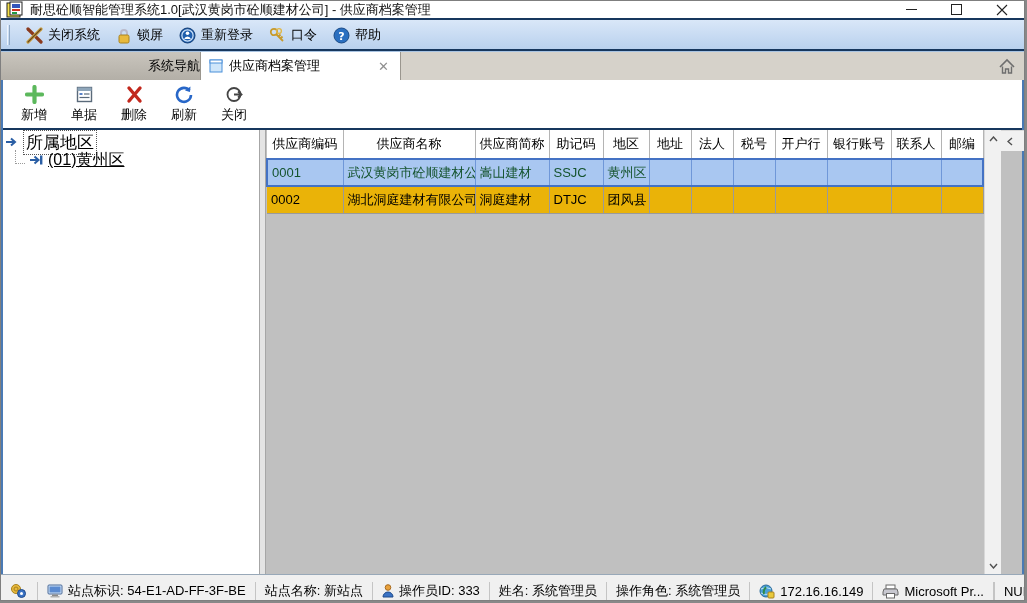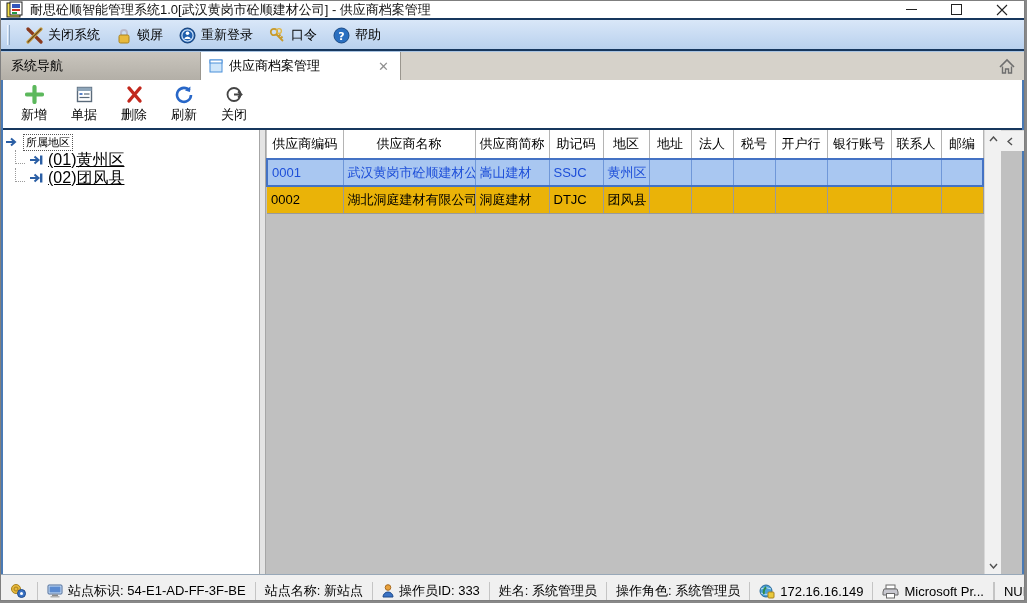--- a/index.html
+++ b/index.html
@@ -17,53 +17,53 @@
   .sep-navy { height:2px; background:#17375e; flex-shrink:0; }
 
   
   .toolbar { height:29px; background:linear-gradient(#d9e7f8,#b9d1ee); display:flex; align-items:center; padding-left:6px; flex-shrink:0; }
   .tb-grip { width:3px; height:20px; border-left:1px solid #eef5fd; border-right:1px solid #8fa8c4; margin-right:8px; }
   .tb-btn { display:flex; align-items:flex-end; gap:5px; padding:2px 8px; cursor:default; }
   .tb-btn span.lbl { font-size:13px; color:#000; white-space:nowrap; }
 
   
   .tabstrip { height:29px; background:#d6d2ca; border-top:1px solid #a9c4e2; display:flex; align-items:stretch; flex-shrink:0; position:relative; }
-  .tab { display:flex; align-items:center; justify-content:flex-start; border-right:1px solid #9a968e;padding-left:10px; }
+  .tab { display:flex; align-items:center; justify-content:flex-end; border-right:1px solid #9a968e;padding-left:10px; }
   .tab.inactive { width:200px; background:linear-gradient(#c9c5bd,#b3afa7); }
   .tab.active { width:200px; background:#fff; justify-content:flex-start; padding:0 8px; gap:6px; }
   .tab .tab-label { font-size:13px; white-space:nowrap; }
   .tab-close { margin-left:auto; color:#8f8f8f; font-size:13px; padding:0 3px; }
   .home-btn { position:absolute; right:6px; top:4px; width:22px; height:22px; display:flex; align-items:center; justify-content:center; }
 
   
   .content { flex:1; display:flex; flex-direction:column; border-left:2px solid #4a7ab5; border-right:2px solid #4a7ab5; min-height:0; }
 
   .actionbar { height:50px; background:#fff; border-bottom:2px solid #17375e; display:flex; align-items:center; padding-left:8px; gap:4px; flex-shrink:0; }
   .act-btn { width:46px; height:46px; display:flex; flex-direction:column; align-items:center; justify-content:center; gap:2px; }
   .act-btn .lbl { font-size:13px; color:#000; }
 
   .mainsplit { flex:1; display:flex; min-height:0; }
   .treepanel { width:256px; background:#fff; padding:3px 2px; flex-shrink:0; overflow:hidden; }
   .tree-root { display:flex; align-items:center; gap:4px; height:18px; }
-  .tree-root .lbl { border:1px dotted #555; padding:0 2px; font-size:11px; }
+  .tree-root .lbl { border:1px dotted #555; padding:0 2px; font-size:17px; }
   .tree-node { display:flex; align-items:center; gap:4px; height:18px; padding-left:10px; }
   .tree-elbow { width:10px; height:14px; border-left:1px dotted #9a9a9a; border-bottom:1px dotted #9a9a9a; margin-top:-6px; }
   .tree-node .lbl { font-size:16px;text-decoration:underline; }
 
   .splitter { width:7px; background:#e4e4e4; border-left:1px solid #a6a6a6; border-right:1px solid #a6a6a6; flex-shrink:0; }
 
   .tablearea { flex:1; display:flex; flex-direction:row; min-width:0; background:#c0c0c0; }
   .table-main { flex:1; display:flex; min-height:0; }
   .grid-zone { flex:1; display:flex; flex-direction:column; min-width:0; }
   table.grid { border-collapse:collapse; table-layout:fixed; width:100%; background:#c0c0c0; }
   table.grid th { background:#fff; font-weight:normal; font-size:13px; height:29px; text-align:center;
     border-right:1px solid #b4b4b4; border-bottom:1px solid #9a9a9a; overflow:hidden; white-space:nowrap; }
   table.grid td { background:#eab308; font-size:13px; height:27px; padding:0 4px;
     border-right:1px solid #9a9a9a; border-bottom:1px solid #9a9a9a; overflow:hidden; white-space:nowrap; }
-  tr.selected td { background:#a9c7f1; color:#1d4ed8; border-right:1px solid #6f97d8;
+  tr.selected td { background:#a9c7f1; color:#14532d; border-right:1px solid #6f97d8;
     border-top:2px solid #4472c4; border-bottom:2px solid #4472c4; }
   tr.selected td:first-child { border-left:2px solid #4472c4; }
   tr.selected td:last-child { border-right:2px solid #4472c4; }
   .grid-empty { flex:1; background:#c0c0c0; }
 
   .vscroll { width:17px; background:#f1f1f1; border-left:1px solid #d8d8d8; display:flex; flex-direction:column; justify-content:space-between; align-items:center; flex-shrink:0; }
   .scroll-arrow { width:17px; height:17px; display:flex; align-items:center; justify-content:center; }
   .bottombar { height:21px; display:flex; flex-shrink:0; }
   .hscroll { flex:1; background:#f1f1f1; border-top:1px solid #d8d8d8; display:flex; justify-content:space-between; align-items:center; }
   .scroll-corner { width:17px; height:21px; background:#b5b5b5; flex-shrink:0; }
@@ -230,28 +230,20 @@
           </svg>
           <span class="lbl">所属地区</span>
         </div>
         <div class="tree-node">
           <div class="tree-elbow"></div>
           <svg width="15" height="12" viewBox="0 0 15 12">
             <path d="M1 6 H8 M5.5 2.5 L9.5 6 L5.5 9.5" fill="none" stroke="#2b5fa5" stroke-width="2"></path>
             <rect x="11" y="1.5" width="2.4" height="9" fill="#2b5fa5"></rect>
           </svg>
           <span class="lbl">(01)黄州区</span>
-        </div>
-        <div class="tree-node">
-          <div class="tree-elbow"></div>
-          <svg width="15" height="12" viewBox="0 0 15 12">
-            <path d="M1 6 H8 M5.5 2.5 L9.5 6 L5.5 9.5" fill="none" stroke="#2b5fa5" stroke-width="2"></path>
-            <rect x="11" y="1.5" width="2.4" height="9" fill="#2b5fa5"></rect>
-          </svg>
-          <span class="lbl">(02)团风县</span>
         </div>
       </div>
 
       <div class="splitter"></div>
 
       <div class="tablearea">
         <div class="table-main">
           <div class="grid-zone">
             <table class="grid">
               <colgroup>

